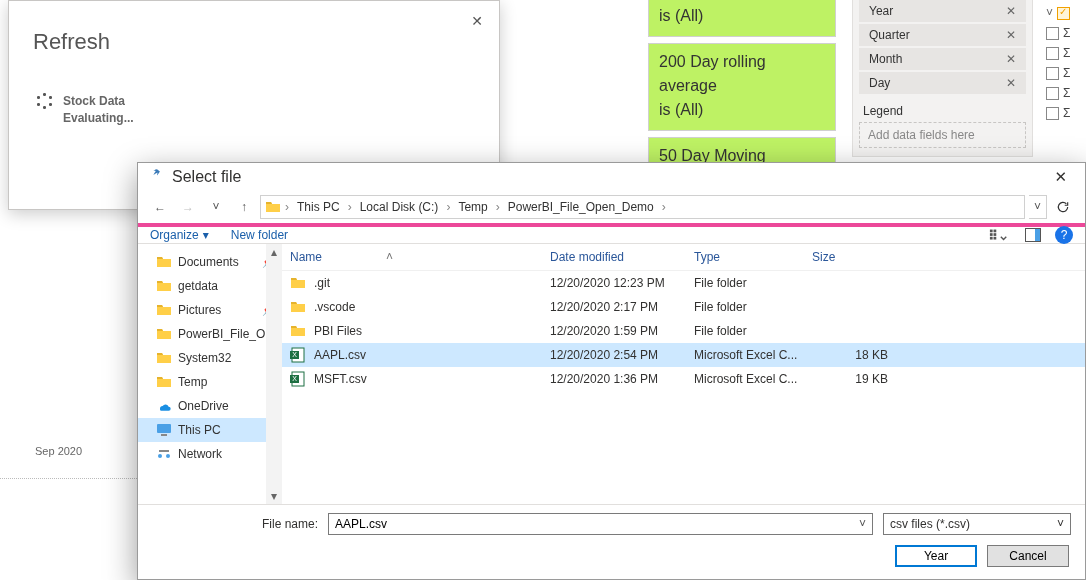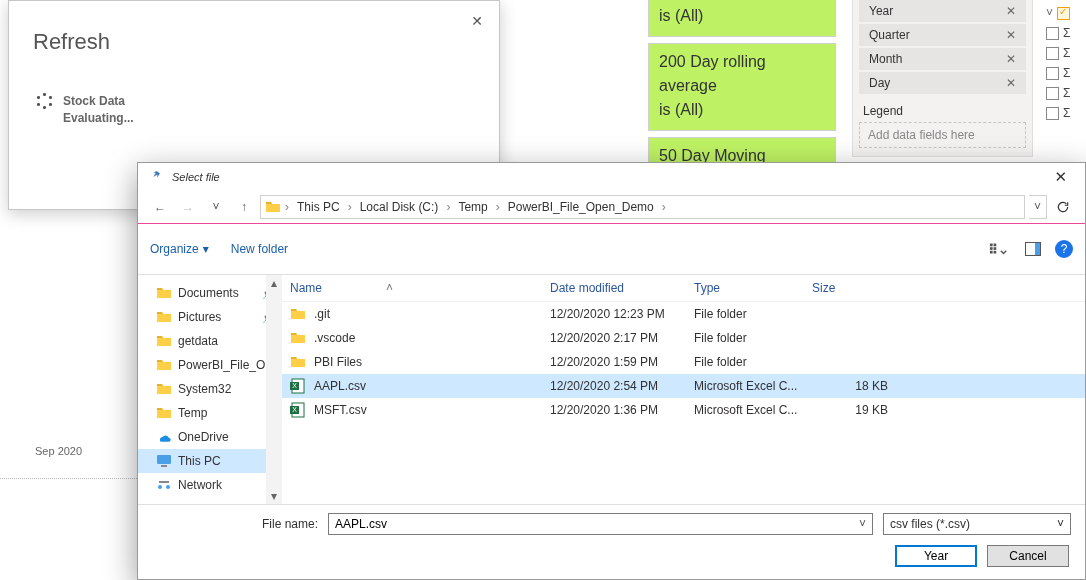--- a/index.html
+++ b/index.html
@@ -38,37 +38,37 @@
   .rightbar { position: absolute; left: 1044px; top: 0; width: 42px; display: flex; flex-direction: column; gap: 6px; padding-top: 6px; z-index:1; }
   .chkrow { display: flex; align-items: center; gap: 4px; padding-left: 2px; }
   .chkrow .box { width: 13px; height: 13px; border: 1px solid #888; display: inline-block; }
   .chkrow .box.checked { border-color: #f2a100; background: #fff5d9; position: relative; }
   .chkrow .box.checked::after { content: "✓"; position: absolute; font-size: 10px; color: #f2a100; left: 1px; top: -2px; }
   .chkrow .sig { font-size: 12px; color: #444; }
 
   
   .filedlg { position: absolute; left: 137px; top: 162px; width: 949px; height: 418px; background: #fff; border: 1px solid #9a9a9a; box-shadow: 0 10px 30px rgba(0,0,0,.4); z-index: 10; display: flex; flex-direction: column; }
   .titlebar { display: flex; justify-content: space-between; align-items: center; height: 28px; padding: 0 12px; }
-  .titlebar .ttl { display: flex; align-items: center; gap: 8px; font-size: 11px; font-style: italic; }
+  .titlebar .ttl { display: flex; gap: 8px; font-size: 16px; }
   .feather { width: 14px; height: 14px; }
   .titlebar .close { font-size: 15px; cursor: pointer; padding: 0 6px; }
 
   .addrbar { display: flex; align-items: center; height: 32px; padding: 0 10px; gap: 4px; }
   .navbtn { width: 24px; height: 24px; display: inline-flex; align-items: center; justify-content: center; color: #555; cursor: pointer; }
   .navbtn.disabled { color: #c0c0c0; cursor: default; }
   .crumbs { display: flex; align-items: center; gap: 4px; border: 1px solid #d0d0d0; height: 24px; flex: 1; padding: 0 4px; }
   .crumbs .folder-ico { width: 16px; height: 16px; }
   .crumbs .crumb { color: #333; padding: 0 4px; cursor: pointer; }
   .crumbs .sep { color: #888; }
   .drop-addr { width: 18px; height: 24px; display: inline-flex; align-items: center; justify-content: center; color: #555; border: 1px solid #d0d0d0; border-left: none; cursor: pointer; }
   .refresh-icn { width: 24px; height: 24px; display: inline-flex; align-items: center; justify-content: center; cursor: pointer; }
   .searchbox { width: 222px; height: 24px; border: 1px solid #d0d0d0; display: flex; align-items: center; padding: 0 6px; color: #767676; gap: 6px; }
   .searchbox input { border: none; outline: none; width: 100%; font-size: 12px; color: #333; background: transparent; }
 
-  .toolbar { display: flex; align-items: center; height: 52px; padding: 0 12px; justify-content: space-between; border-top: 1px solid #ec4899; border-bottom: 1px solid #e1dfdd; }
+  .toolbar { display: flex; align-items: center; height: 21px; padding: 0 12px; justify-content: space-between; border-top: 4px solid #ec4899; border-bottom: 1px solid #e1dfdd; }
   .toolbar-left { display: flex; align-items: center; gap: 22px; }
   .tool-link { color: #1a5faa; font-size: 12px; cursor: pointer; display: flex; align-items: center; gap: 4px; }
   .toolbar-right { display: flex; align-items: center; gap: 10px; }
   .iconbtn { width: 24px; height: 24px; display: inline-flex; align-items: center; justify-content: center; cursor: pointer; }
   .help { width: 18px; height: 18px; border-radius: 50%; background: #1a73e8; color: #fff; display: inline-flex; align-items: center; justify-content: center; font-size: 12px; cursor: pointer; }
 
   .body { flex: 1; display: flex; overflow: hidden; }
   .navpane { width: 144px; border-right: 1px solid #e1dfdd; padding: 6px 0; overflow-y: auto; }
   .navitem { display: flex; align-items: center; gap: 6px; padding: 4px 6px 4px 18px; font-size: 12px; cursor: pointer; position: relative; color: #333; }
   .navitem.sel { background: #cde8ff; }
@@ -280,29 +280,29 @@
             <path fill="#e6b32d" d="M1 3h5l1 2H1z"></path>
           </svg>
           <span class="nav-label">Documents</span>
           <span class="pin">📌</span>
         </div>
         <div class="navitem">
           <svg class="nav-ico" viewBox="0 0 16 16">
             <path fill="#ffcf48" d="M1 3h5l1 2h8v8H1z"></path>
             <path fill="#e6b32d" d="M1 3h5l1 2H1z"></path>
           </svg>
+          <span class="nav-label">getdata</span>
+        </div>
+        <div class="navitem">
+          <svg class="nav-ico" viewBox="0 0 16 16">
+            <path fill="#ffcf48" d="M1 3h5l1 2h8v8H1z"></path>
+            <path fill="#e6b32d" d="M1 3h5l1 2H1z"></path>
+          </svg>
           <span class="nav-label">Pictures</span>
           <span class="pin">📌</span>
-        </div>
-        <div class="navitem">
-          <svg class="nav-ico" viewBox="0 0 16 16">
-            <path fill="#ffcf48" d="M1 3h5l1 2h8v8H1z"></path>
-            <path fill="#e6b32d" d="M1 3h5l1 2H1z"></path>
-          </svg>
-          <span class="nav-label">getdata</span>
         </div>
         <div class="navitem">
           <svg class="nav-ico" viewBox="0 0 16 16">
             <path fill="#ffcf48" d="M1 3h5l1 2h8v8H1z"></path>
             <path fill="#e6b32d" d="M1 3h5l1 2H1z"></path>
           </svg>
           <span class="nav-label">PowerBI_File_Op</span>
         </div>
         <div class="navitem">
           <svg class="nav-ico" viewBox="0 0 16 16">

